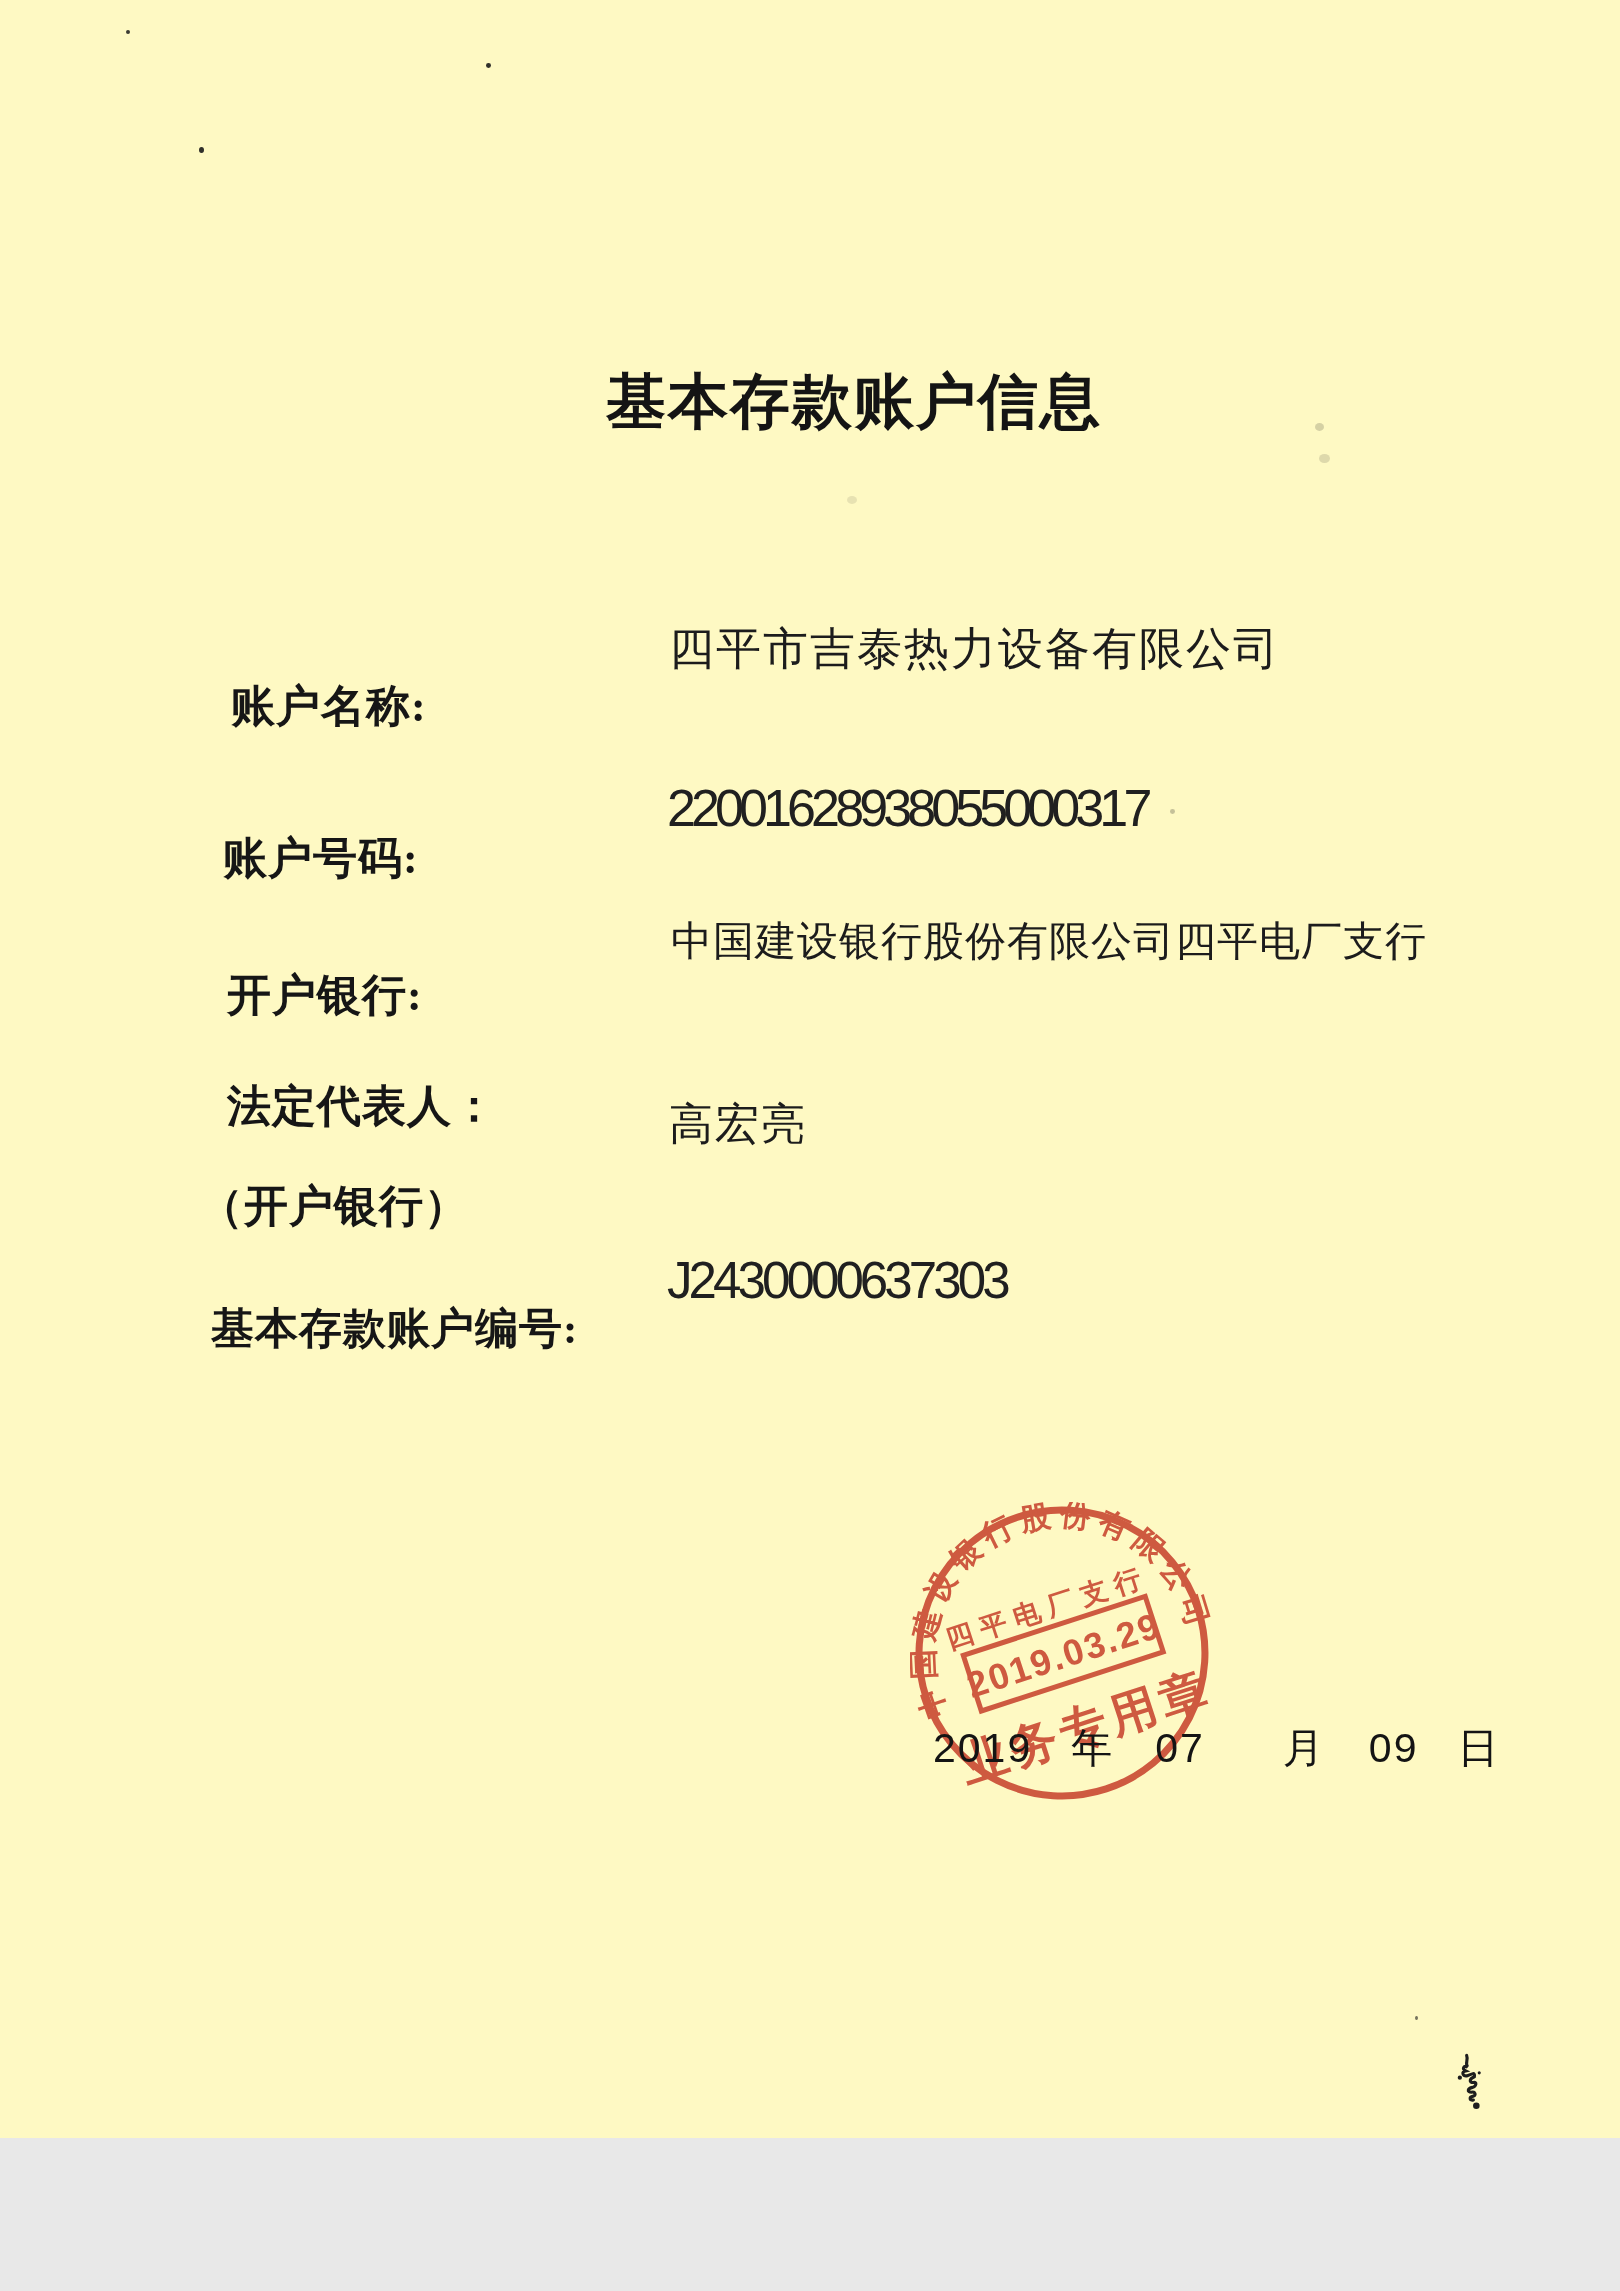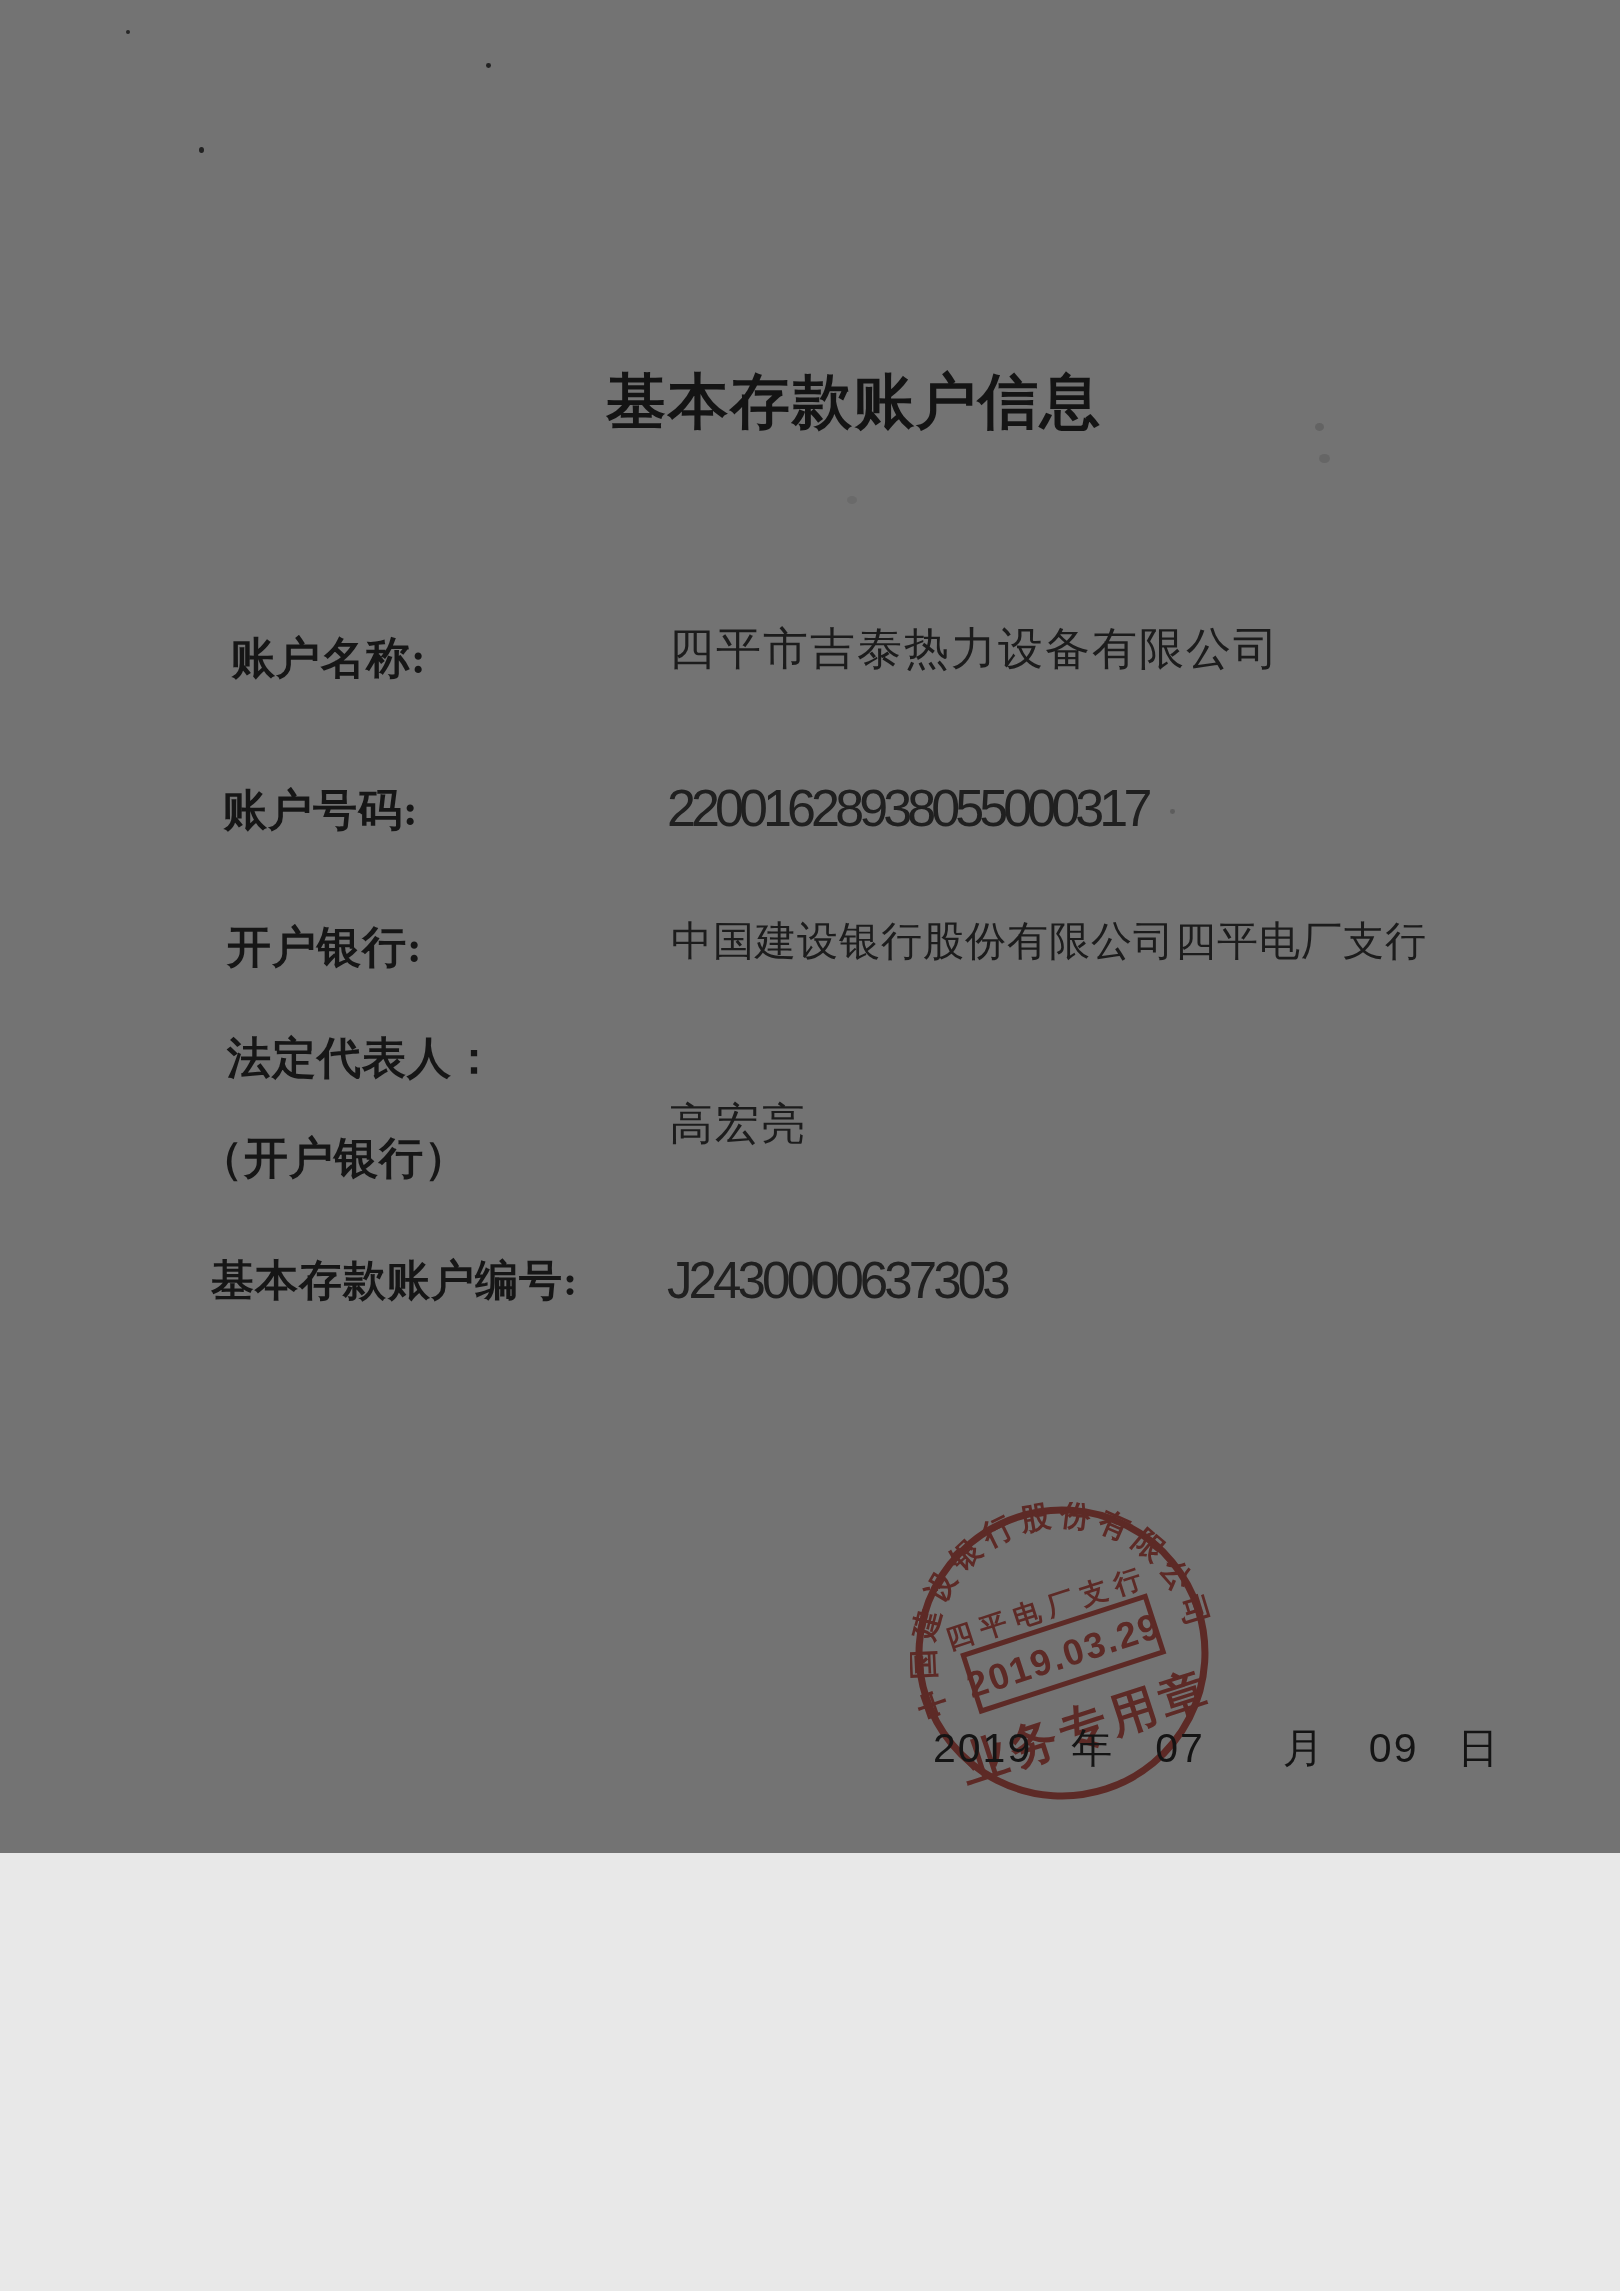--- a/index.html
+++ b/index.html
@@ -1,30 +1,30 @@
 <!DOCTYPE html>
 <html><head>
 <meta charset="utf-8">
 <style>
   html,body{margin:0;padding:0;background:#e8e8e8;}
   .page{
     position:relative;
-    width:1620px;height:1853px;
-    background:#737373;
+    width:1620px;height:2138px;
+    background:#fef9c3;
     overflow:hidden;
     font-family:"Liberation Serif", serif;
     color:#1b1b1b;
   }
   .abs{position:absolute;line-height:1;white-space:nowrap;}
   .doc-title{
     font-size:60px;font-weight:700;letter-spacing:2px;
     color:#141414;
   }
   .field-label{
-    font-size:44px;font-weight:700;color:#161616;letter-spacing:1px;
+    font-size:44px;font-weight:700;color:#161616;letter-spacing:1px;margin-top:48px;
   }
   .field-value{
     font-size:44px;font-weight:400;color:#1c1c1c;letter-spacing:2px;
   }
   .num-value{
     font-family:"Liberation Sans", sans-serif;
     font-size:52px;font-weight:400;color:#202020;letter-spacing:-4.9px;
   }
   .date-line{
     display:flex;align-items:baseline;

